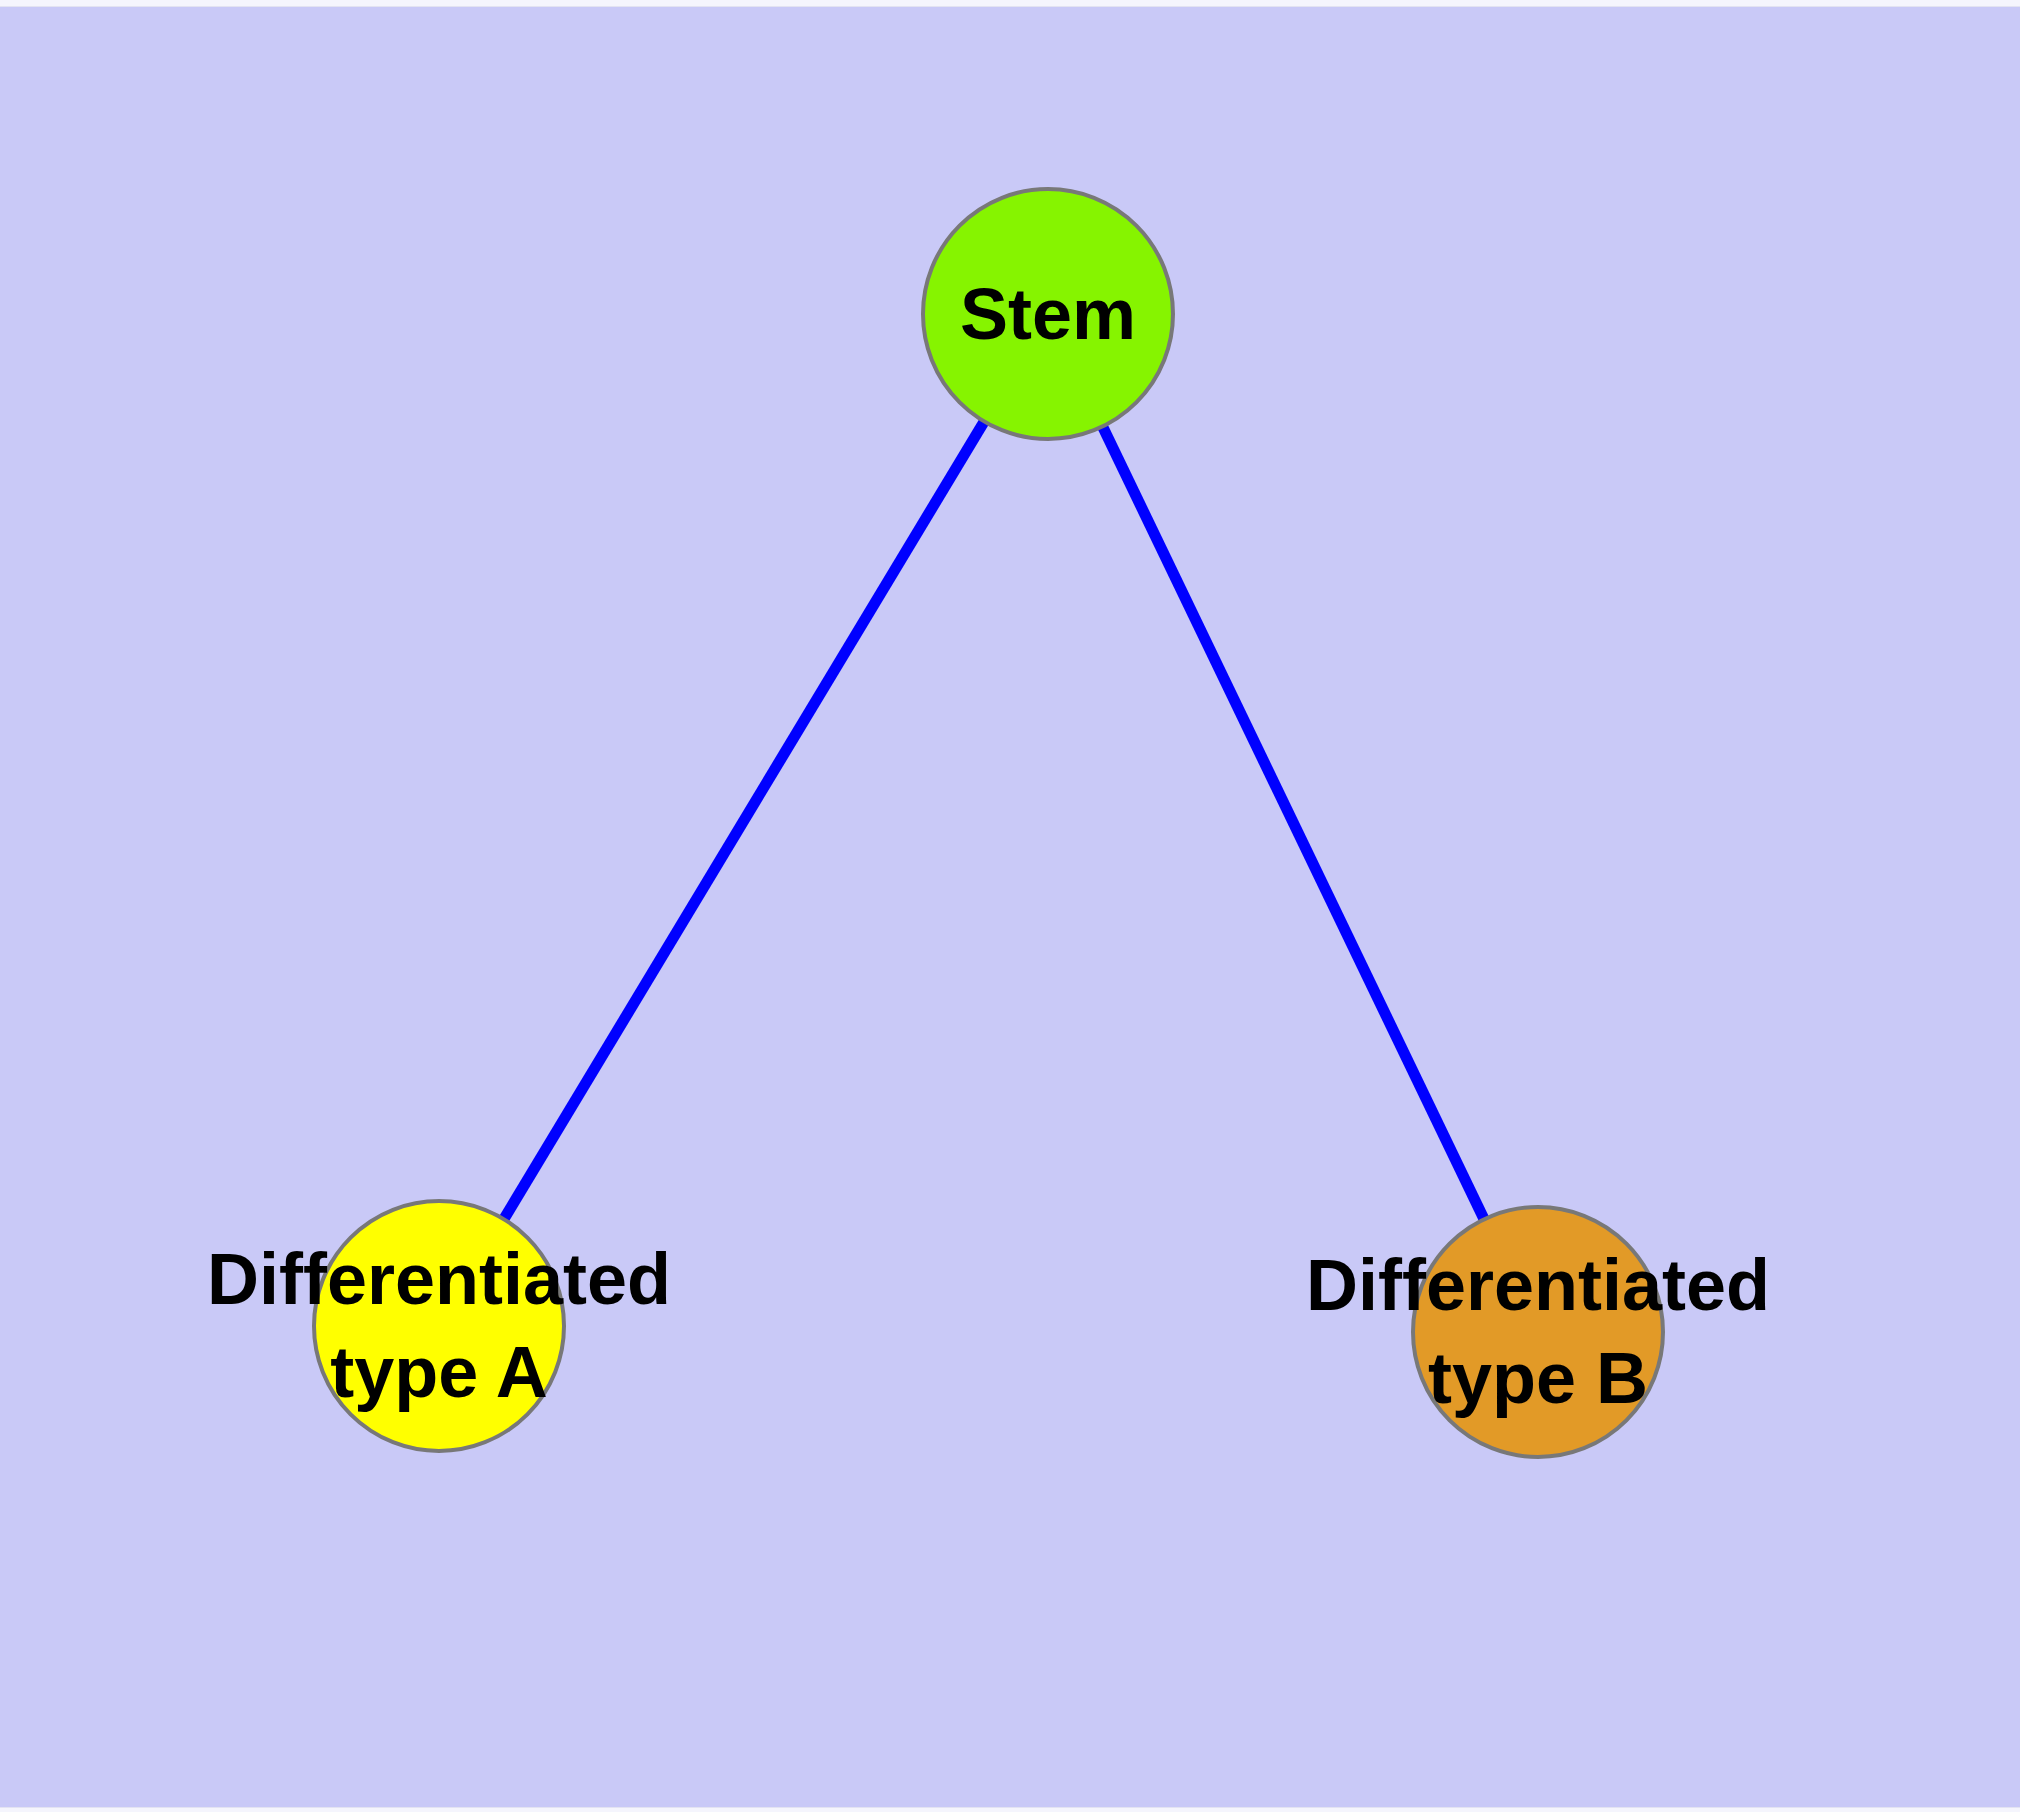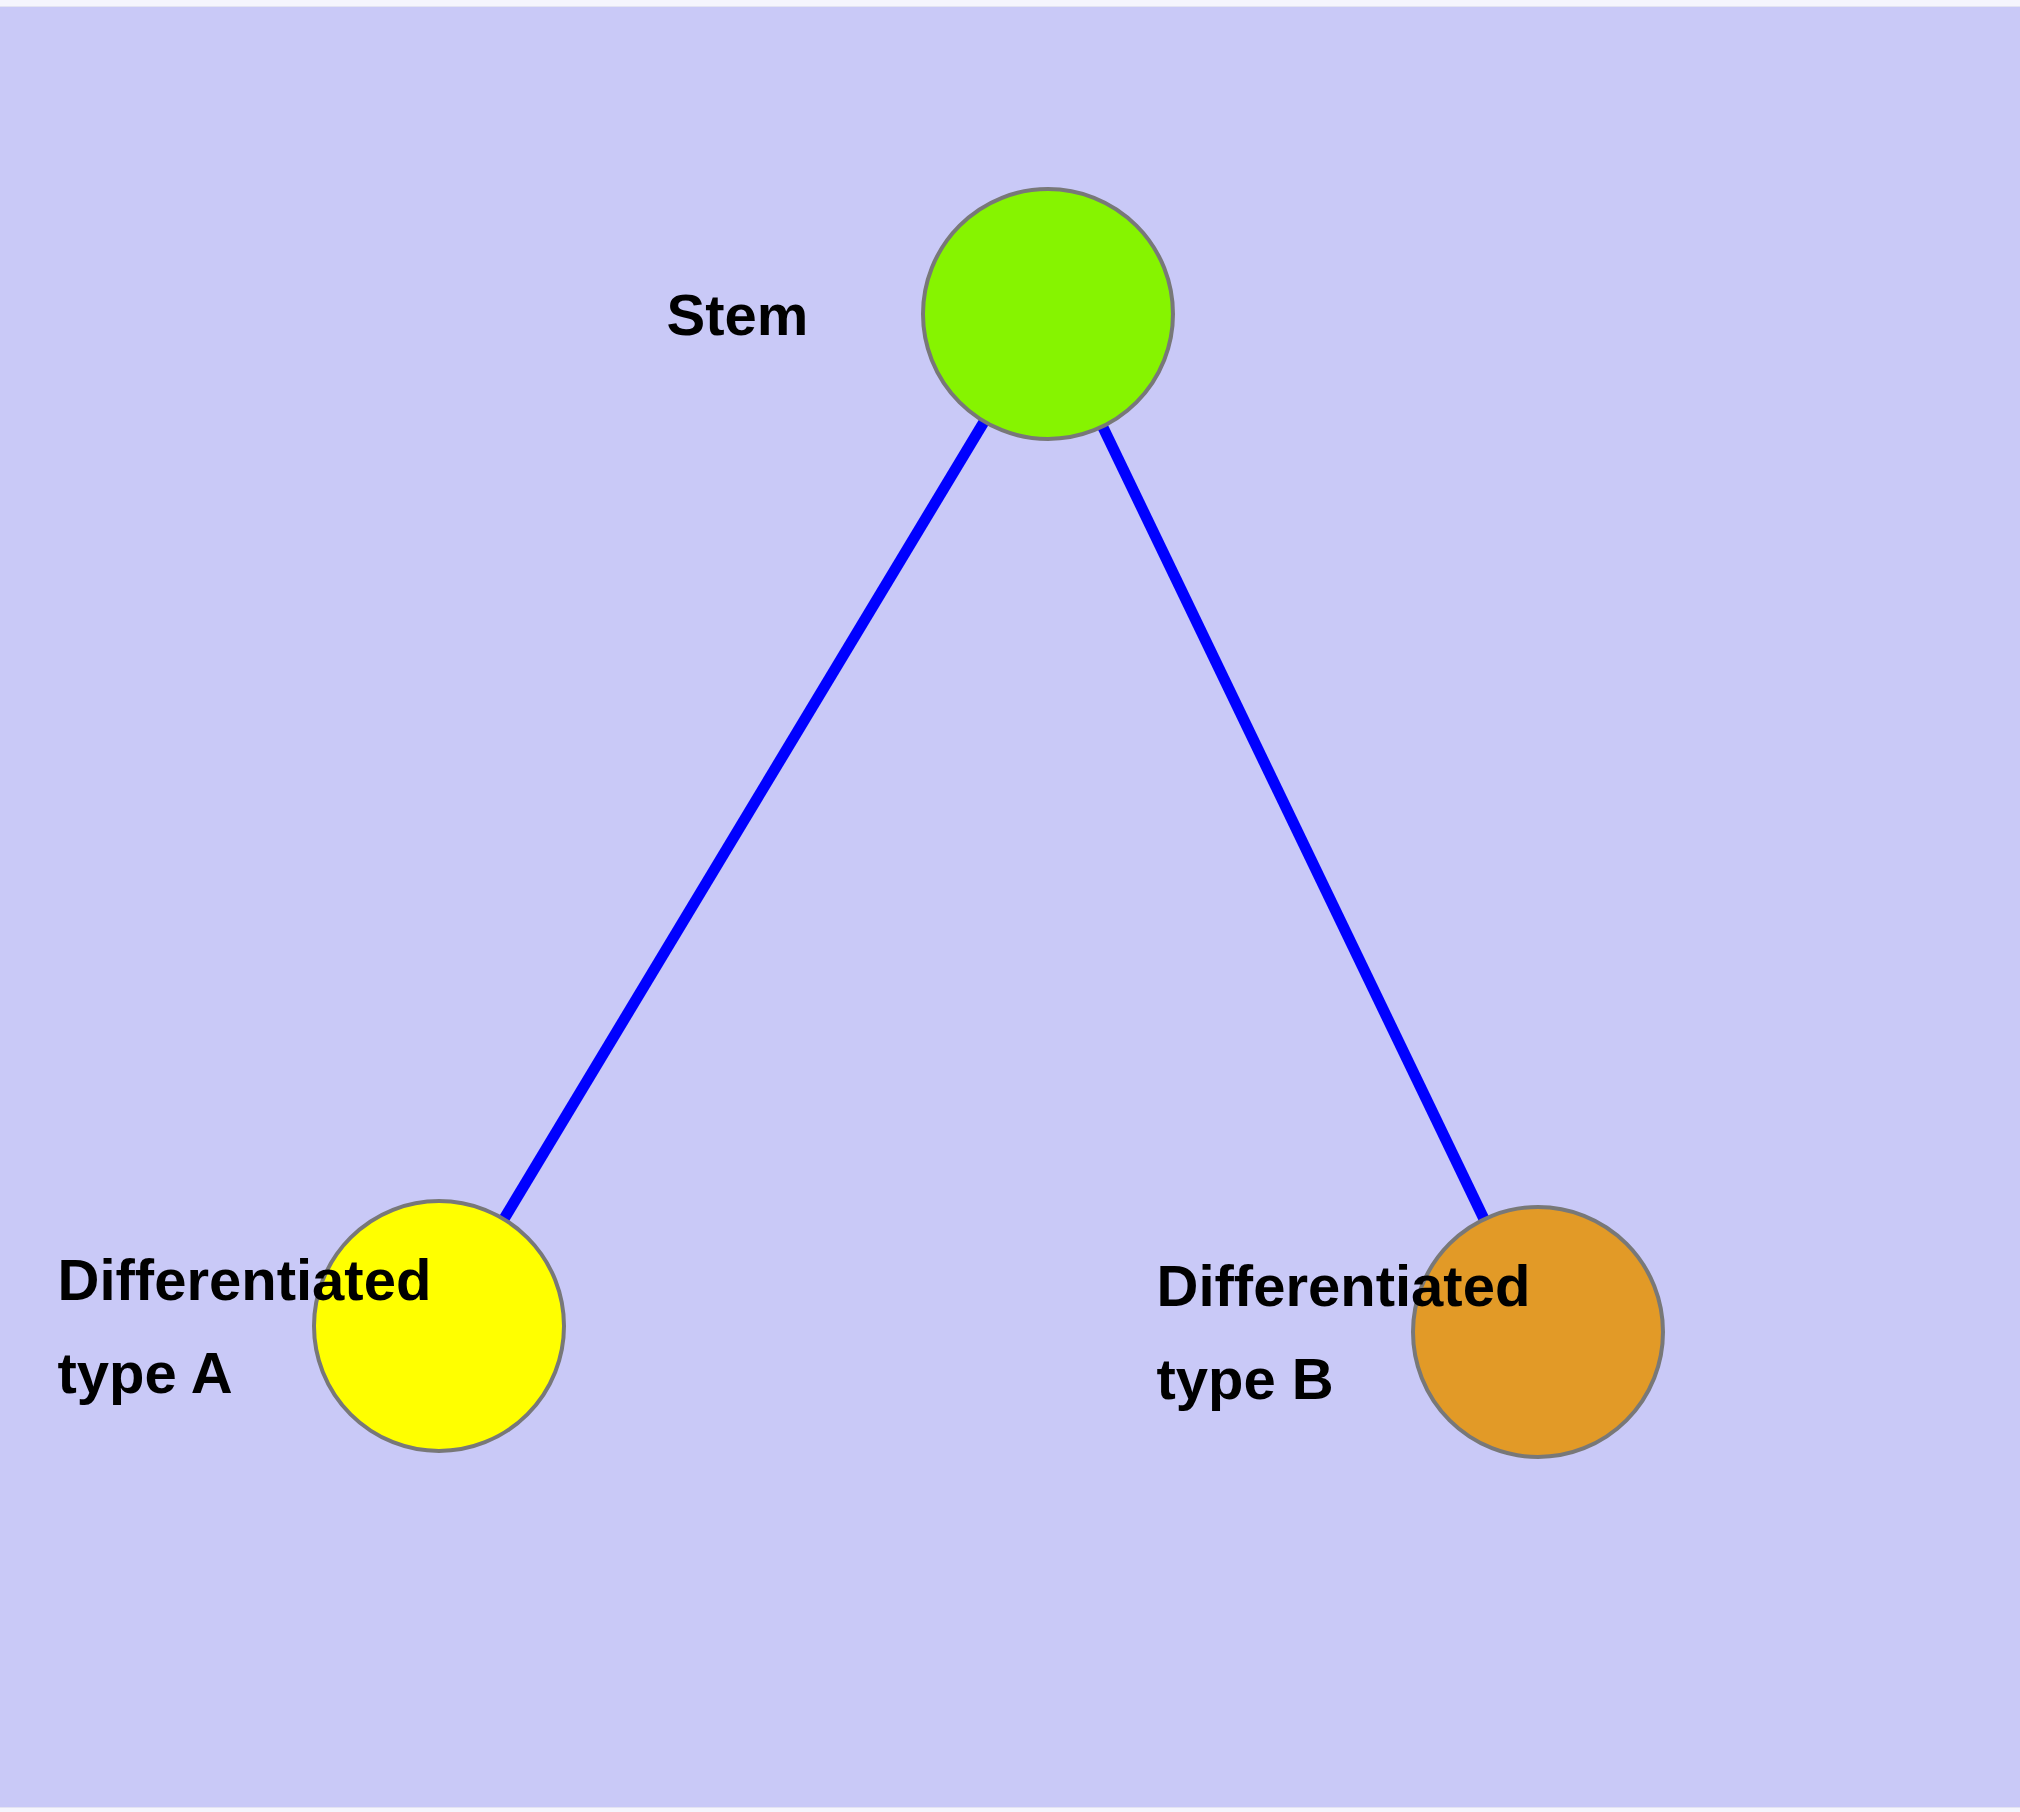--- a/index.html
+++ b/index.html
@@ -47,22 +47,23 @@
   }
   .node-circle.stem   { left: 921px; top: 187px;  background: #86F400; }
   .node-circle.type-a { left: 312px;  top: 1199px; background: #FFFF00; }
   .node-circle.type-b { left: 1411px; top: 1205px; background: #E29A27; }
 
   .node-label {
     position: absolute;
     transform: translate(-50%, -50%);
     color: #000000;
     font-weight: bold;
-    font-size: 58px;
+    font-size: 72px;
     line-height: 93px;
+    text-align: center;
     white-space: pre-line;
     width: 763px;
     pointer-events: none;
   }
   .node-label.stem   { left: 1048px; top: 314px; }
   .node-label.type-a { left: 439px;  top: 1326px; }
   .node-label.type-b { left: 1538px; top: 1332px; }
 </style>
 </head>
 <body>

